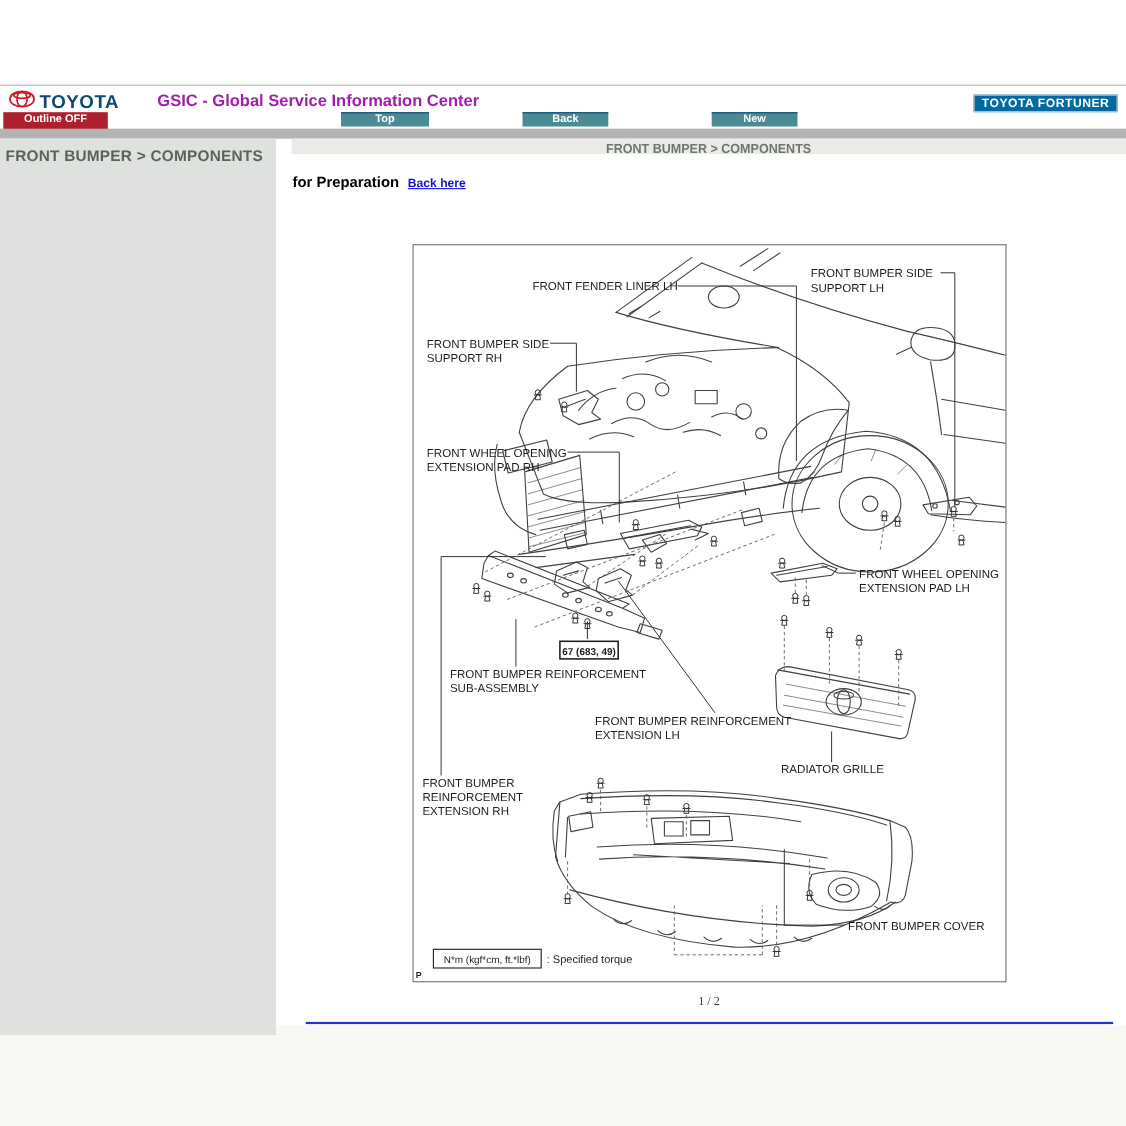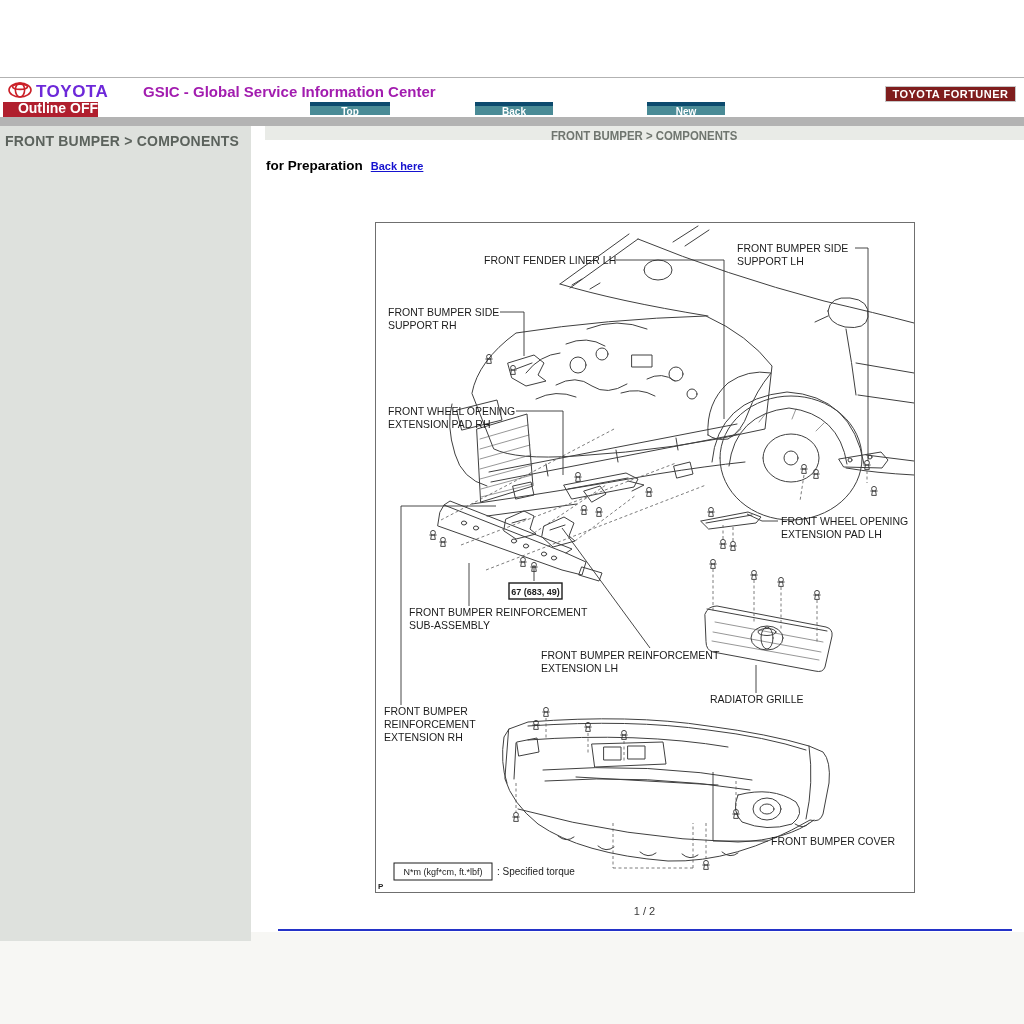--- a/index.html
+++ b/index.html
@@ -3,32 +3,32 @@
 <meta charset="utf-8">
 <style>
   * { margin:0; padding:0; box-sizing:border-box; }
   html,body { width:1024px; height:1024px; background:#fff; overflow:hidden;
               font-family:"Liberation Sans", sans-serif; }
   .abs { position:absolute; }
 
   .hairline-top { left:0; top:77px; width:1024px; height:1px; background:#b2b2b2; }
 
   .brand { left:8px; top:82px; display:flex; align-items:center; gap:4px; }
-  .brand-text { color:#6d28d9; font-weight:bold; font-size:17px; letter-spacing:.5px; }
+  .brand-text { color:#0c4a6e; font-weight:bold; font-size:17px; letter-spacing:.5px; }
 
   .app-title { left:143px; top:83px; font-size:15px; font-weight:bold; color:#a21caf; }
 
   .btn-outline { left:3px; top:102px; width:95px; height:16px; background:#b01f2e;
-    color:#fff; font-size:14px; font-weight:bold; text-align:right; line-height:13px; cursor:pointer; }
+    color:#fff; font-size:10px; font-weight:bold; text-align:center; line-height:13px; cursor:pointer; }
   .btn-teal { top:102px; height:13px; background:#4a8b96; color:#fff; font-size:10px;
-    font-weight:bold; text-align:center; line-height:12px; border-top:4px solid #0c4a6e; cursor:pointer; }
+    font-weight:bold; text-align:center; line-height:12px; border-top:1px solid #0c4a6e; cursor:pointer; }
   #btn-top  { left:310px; width:80px; }
   #btn-back { left:475px; width:78px;text-align:center; }
   #btn-new  { left:635px; width:78px;margin-left:12px; }
-  .btn-vehicle { left:885px; top:86px; width:131px; height:16px; background:#7f1d1d;
+  .btn-vehicle { left:885px; top:86px; width:131px; height:16px; background:#0369a1;
     border:1px solid #c6c6c6; color:#fff; font-weight:bold; font-size:11px; text-align:center;
     line-height:14px; letter-spacing:.5px; cursor:pointer; }
 
   .gray-bar { left:0; top:117px; width:1024px; height:9px; background:#b3b3b3; }
 
   .footer-strip { left:0; top:932px; width:1024px; height:92px; background:#f7f7f4; }
 
   .sidebar { left:0; top:126px; width:251px; height:815px; background:#dee1dd; }
   .sidebar-heading { padding:7px 0 0 5px; font-size:14px; font-weight:bold;
     color:#5b625c; letter-spacing:.2px; }
@@ -38,21 +38,21 @@
     line-height:14px; transform:scaleX(.95); }
 
   .prep { left:266px; top:158px; font-size:13.5px; font-weight:bold; color:#000; }
   .prep-link { color:#1512cf; font-size:11px; font-weight:bold; text-decoration:underline;
     margin-left:8px; cursor:pointer; }
 
   .diagram-box { left:375px; top:222px; width:540px; height:671px;
     border:1px solid #6f6f6f; background:#fff; }
   .page-marker { position:absolute; left:2px; bottom:1px; font-size:8px; font-weight:bold; color:#222; }
 
-  .page-indicator { left:265px; top:905px; width:759px; text-align:center; font-size:11px; color:#3a3a3a; }
+  .page-indicator { left:265px; top:905px; width:759px; text-align:center; font-size:11px; color:#3a3a3a;font-family:Liberation Serif, serif; }
   .blue-rule { left:278px; top:929px; width:734px; height:2px; background:#2433c8; }
 
   svg text { font-family:"Liberation Sans", sans-serif; fill:#1c1c1c; font-size:10.5px; }
   .ln   { stroke:#333; stroke-width:.9; fill:none; }
   .art  { stroke:#404040; stroke-width:1; fill:none; stroke-linecap:round; stroke-linejoin:round; }
   .thin { stroke:#505050; stroke-width:.6; fill:none; }
   .dash { stroke:#5a5a5a; stroke-width:.8; fill:none; stroke-dasharray:3 2.5; }
   .fastener-use { stroke:#333; stroke-width:.9; fill:none; }
 </style>
 </head>

